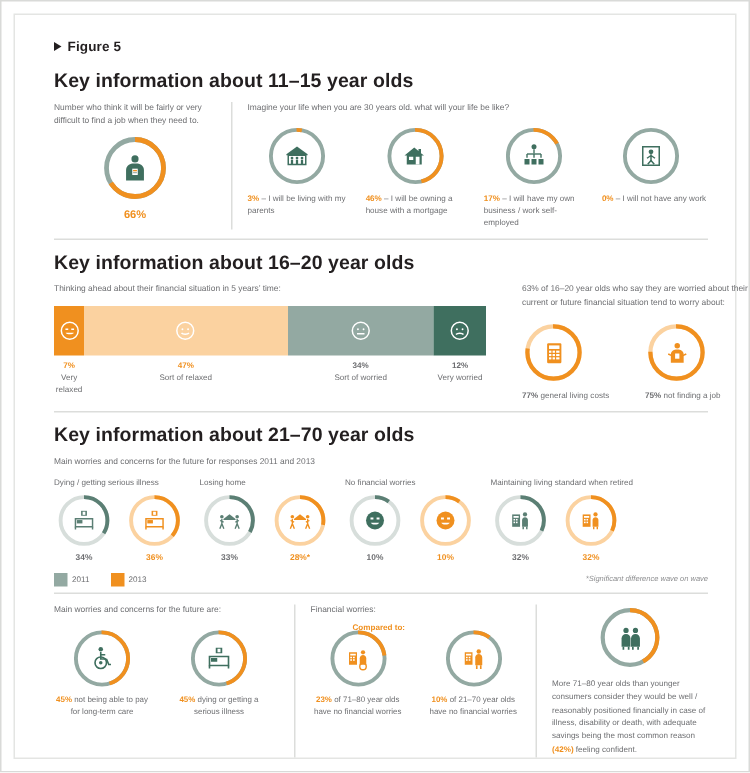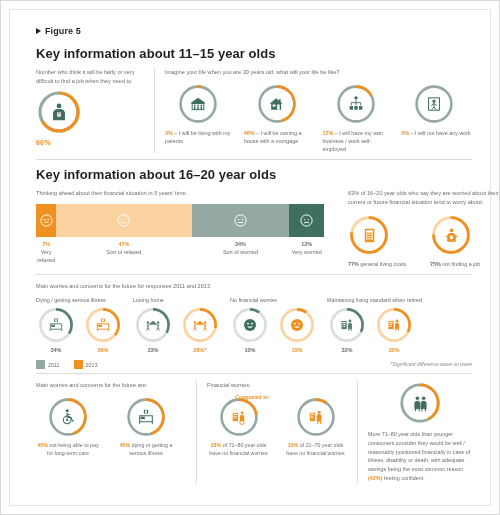--- a/index.html
+++ b/index.html
@@ -41,21 +41,21 @@
     display:flex;align-items:center;justify-content:center;
   }
   .cellcap{font-size:5.4px;line-height:1.5;margin-top:4px;}
   .pc{font-weight:bold;}
   .or{color:#f0901f;}
   .grey{color:#6d6e71;}
   
   .s1{display:flex;align-items:flex-start;}
   .s1-left{width:108px;flex:0 0 108px;}
   .s1-left .lead{margin-bottom:4px;}
-  .s1-left .dwrap{display:flex;flex-direction:column;align-items:flex-start;}
+  .s1-left .dwrap{display:flex;flex-direction:column;align-items:center;}
   .s1-left .big{font-size:7.4px;font-weight:bold;color:#f0901f;margin-top:3px;}
   .s1-right{flex:1;}
   .four{display:flex;gap:8px;margin-top:6px;}
   .four .cell{flex:1;display:flex;flex-direction:column;align-items:flex-start;}
   .four .cell .donut{margin-left:12px;}
   
   .s2-left{flex:0 0 292px;width:292px;}
   .s2-right{flex:1;}
   .stack{display:flex;height:33px;width:288px;margin-top:2px;}
   .seg{position:relative;display:flex;align-items:center;justify-content:center;}
@@ -344,20 +344,21 @@
               <span class="pc grey">75%</span>
               <span>not finding a job</span>
             </div>
           </div>
         </div>
       </div>
     </div>
   </div>
 
   <div class="section">
+    <div class="sec-title">Key information about 21–70 year olds</div>
     <div class="lead">Main worries and concerns for the future for responses 2011 and 2013</div>
 
     <div class="groups">
 
       <div class="grp">
         <div class="grp-t">Dying / getting serious illness</div>
         <div class="pair">
           <div class="pcell">
             <span class="donut">
               <svg width="38" height="38" viewBox="0 0 38 38">

